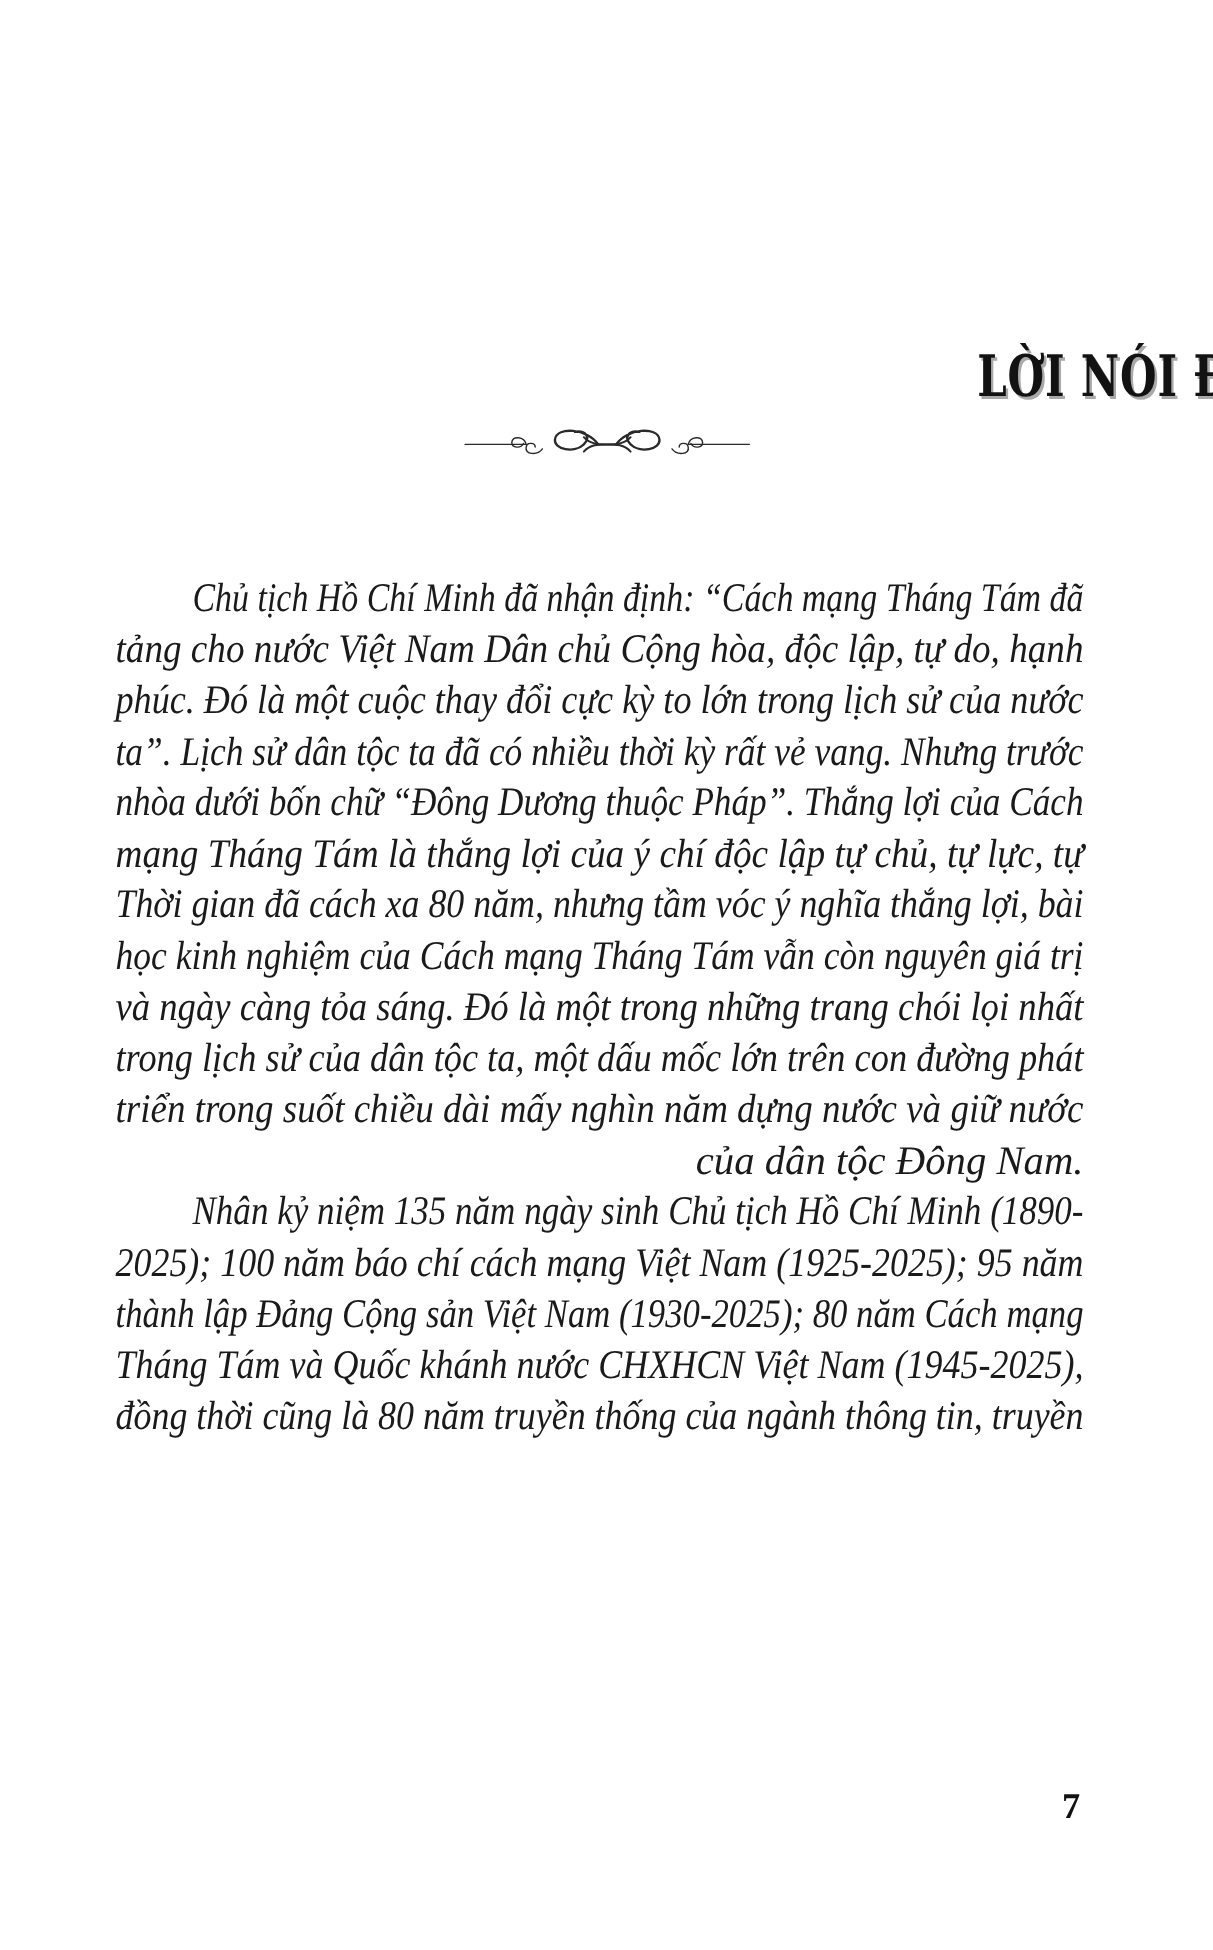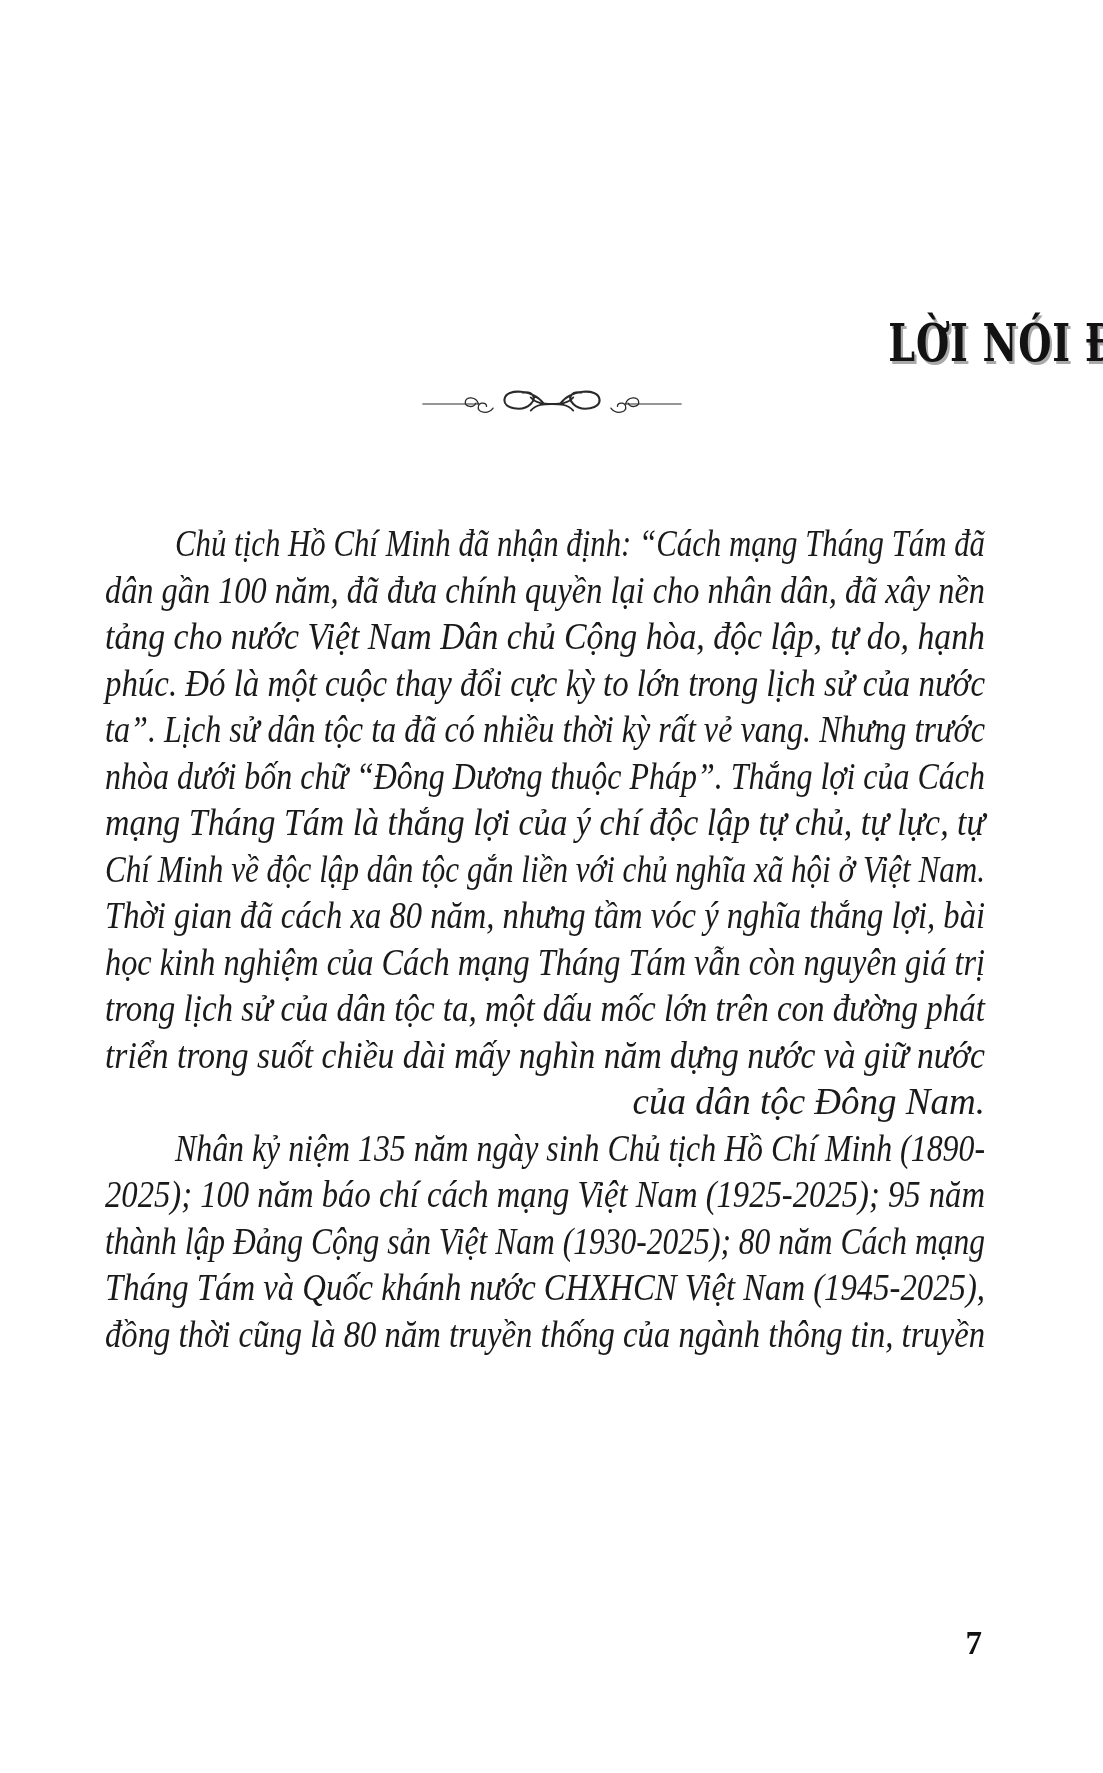--- a/index.html
+++ b/index.html
@@ -97,29 +97,28 @@
         <path d="M134,30 C148,14 172,30 186,14" stroke-width="2.2"></path>
         <path d="M134,14 C148,30 172,14 186,30" stroke-width="2.2"></path>
         <path d="M250,22 c2,-9 16,-10 16,-2 c0,6 -10,7 -13,1" stroke-width="1.6"></path>
         <path d="M232,27 c6,8 20,6 18,-2 c-1,-6 -10,-5 -10,0" stroke-width="1.6"></path>
       </g>
     </svg>
   </div>
 
   <div class="body-text">
       <div class="line indent"><span class="inner" style="transform: scaleX(0.833052);">Chủ tịch Hồ Chí Minh đã nhận định: “Cách mạng Tháng Tám đã</span></div>
-      <div class="line"><span class="inner" style="transform: scaleX(0.874141);">dân gần 100 năm, đã đưa chính quyền lại cho nhân dân, đã xây nền</span></div>
       <div class="line"><span class="inner" style="transform: scaleX(0.91307);">tảng cho nước Việt Nam Dân chủ Cộng hòa, độc lập, tự do, hạnh</span></div>
       <div class="line"><span class="inner" style="transform: scaleX(0.88837);">phúc. Đó là một cuộc thay đổi cực kỳ to lớn trong lịch sử của nước</span></div>
       <div class="line"><span class="inner" style="transform: scaleX(0.869941);">ta”. Lịch sử dân tộc ta đã có nhiều thời kỳ rất vẻ vang. Nhưng trước</span></div>
       <div class="line"><span class="inner" style="transform: scaleX(0.8644);">nhòa dưới bốn chữ “Đông Dương thuộc Pháp”. Thắng lợi của Cách</span></div>
       <div class="line"><span class="inner" style="transform: scaleX(0.91604);">mạng Tháng Tám là thắng lợi của ý chí độc lập tự chủ, tự lực, tự</span></div>
-      <div class="line"><span class="inner" style="transform: scaleX(0.840584);">Chí Minh về độc lập dân tộc gắn liền với chủ nghĩa xã hội ở Việt Nam.</span></div>
       <div class="line"><span class="inner" style="transform: scaleX(0.880908);">Thời gian đã cách xa 80 năm, nhưng tầm vóc ý nghĩa thắng lợi, bài</span></div>
       <div class="line"><span class="inner" style="transform: scaleX(0.873801);">học kinh nghiệm của Cách mạng Tháng Tám vẫn còn nguyên giá trị</span></div>
+      <div class="line"><span class="inner" style="transform: scaleX(0.901034);">và ngày càng tỏa sáng. Đó là một trong những trang chói lọi nhất</span></div>
       <div class="line"><span class="inner" style="transform: scaleX(0.892566);">trong lịch sử của dân tộc ta, một dấu mốc lớn trên con đường phát</span></div>
       <div class="line"><span class="inner" style="transform: scaleX(0.909384);">triển trong suốt chiều dài mấy nghìn năm dựng nước và giữ nước</span></div>
       <div class="line no-justify"><span class="inner">của dân tộc Đông Nam.</span></div>
       <div class="line indent"><span class="inner" style="transform: scaleX(0.860458);">Nhân kỷ niệm 135 năm ngày sinh Chủ tịch Hồ Chí Minh (1890-</span></div>
       <div class="line"><span class="inner" style="transform: scaleX(0.882537);">2025); 100 năm báo chí cách mạng Việt Nam (1925-2025); 95 năm</span></div>
       <div class="line"><span class="inner" style="transform: scaleX(0.852571);">thành lập Đảng Cộng sản Việt Nam (1930-2025); 80 năm Cách mạng</span></div>
       <div class="line"><span class="inner" style="transform: scaleX(0.884422);">Tháng Tám và Quốc khánh nước CHXHCN Việt Nam (1945-2025),</span></div>
       <div class="line"><span class="inner" style="transform: scaleX(0.882579);">đồng thời cũng là 80 năm truyền thống của ngành thông tin, truyền</span></div>
     </div>
 

